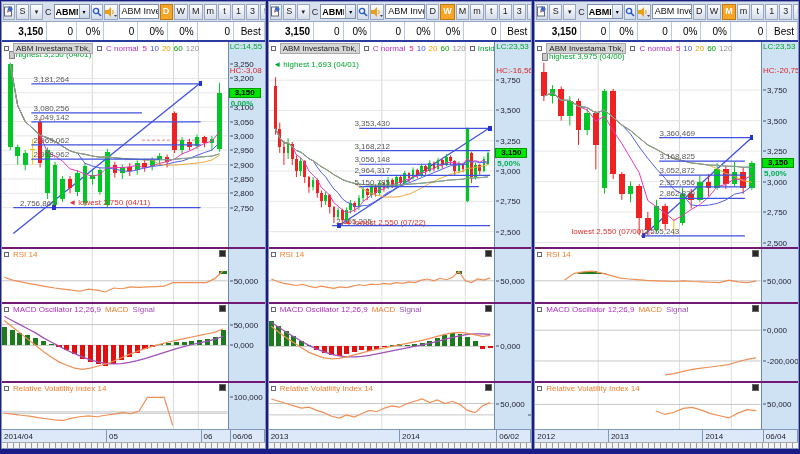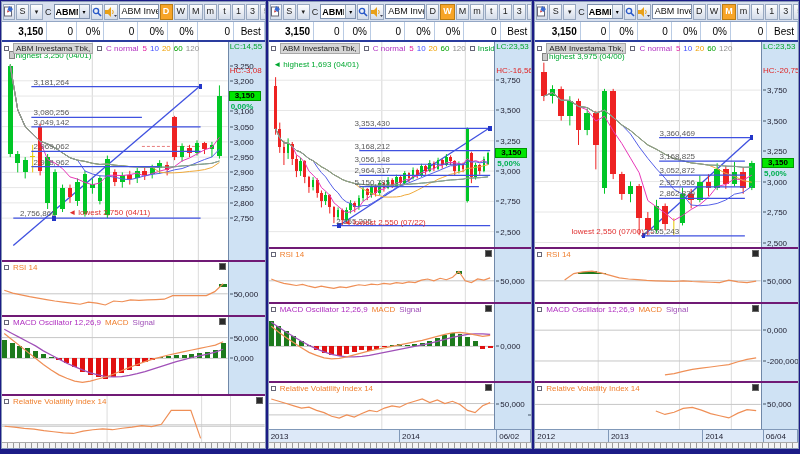--- a/index.html
+++ b/index.html
@@ -325,21 +325,30 @@
           <span class="expand"></span>
         <svg viewBox="0 0 100 100" preserveAspectRatio="none" class="lay">
               <line x1="40" y1="0" x2="40" y2="100" stroke="#dcdcdc" stroke-width="1" vector-effect="non-scaling-stroke"></line>
               <line x1="76" y1="0" x2="76" y2="100" stroke="#dcdcdc" stroke-width="1" vector-effect="non-scaling-stroke"></line>
               <line x1="87" y1="0" x2="87" y2="100" stroke="#dcdcdc" stroke-width="1" vector-effect="non-scaling-stroke"></line>
               <line x1="0" y1="62.644067796610166" x2="100" y2="62.644067796610166" stroke="#c6c6c6" stroke-width="1" vector-effect="non-scaling-stroke"></line>
               <line x1="0" y1="65.77966101694915" x2="100" y2="65.77966101694915" stroke="#c6c6c6" stroke-width="1" vector-effect="non-scaling-stroke"></line>
               <polyline points="1.00,65.78 4.73,67.66 8.46,70.17 12.19,72.05 15.92,75.19 19.65,77.69 23.38,80.20 27.12,81.46 30.85,76.44 34.58,73.31 38.31,71.42 42.04,73.31 45.77,70.17 49.50,67.66 53.23,64.53 56.96,66.41 60.69,61.39 64.42,31.29 68.15,31.29 71.88,31.29 75.62,92.12" fill="none" stroke="#ef8f56" stroke-width="1.2" vector-effect="non-scaling-stroke"></polyline>
             </svg>
           </div>
-      </div>
+        <div class="axis">
+            <div class="tick" style="top: 31.2881%;"><i></i>100,000</div>
+          </div>
+      </div>
+      <div class="xaxis">
+          <div class="xcell" style="width: 40%; flex: 0 0 auto;">2014/04</div>
+          <div class="xcell" style="width: 36%; flex: 0 0 auto;">05</div>
+          <div class="xcell" style="width: 11%; flex: 0 0 auto;">06</div>
+          <div class="xcell" style="width: 13%; flex: 0 0 auto;">06/06</div>
+        </div>
       <div class="strip"></div>
     </div>
   </div>
 
   <div class="panel">
     <div class="toolbar">
       <span class="iconbtn">
           <svg width="10" height="11" viewBox="0 0 10 11">
             <rect x="0.5" y="1" width="7" height="9" fill="#fff" stroke="#667" stroke-width="1"></rect>
             <path d="M5 0 L9 3 L6.5 6 L3.5 4 Z" fill="#3a6ad0"></path>

